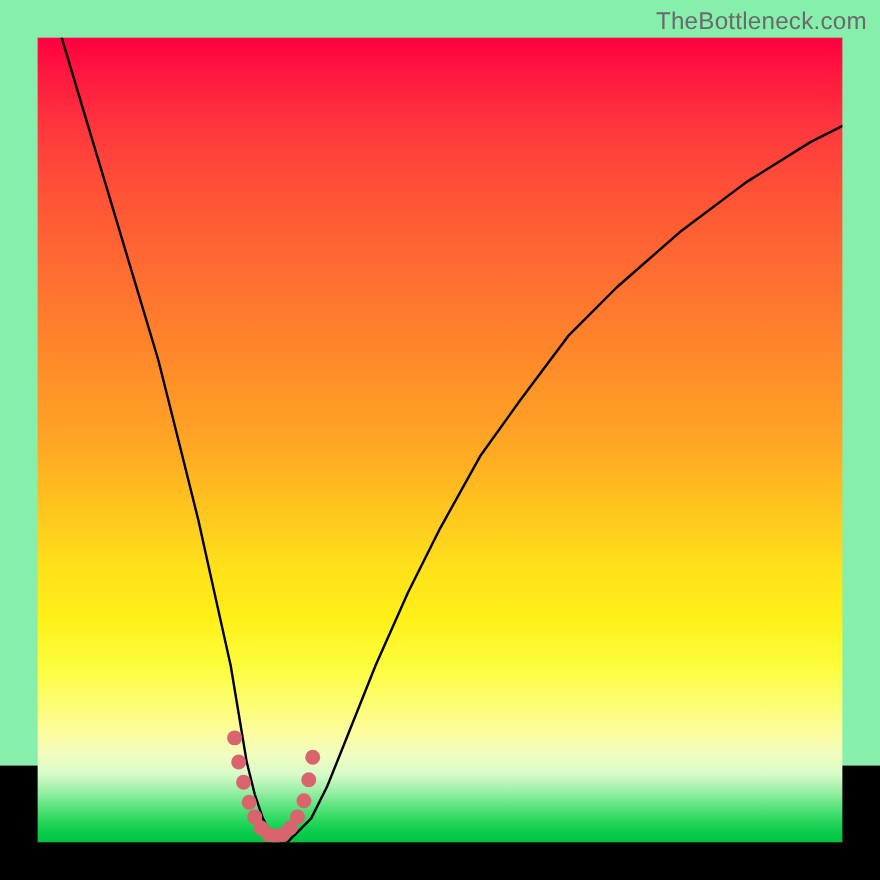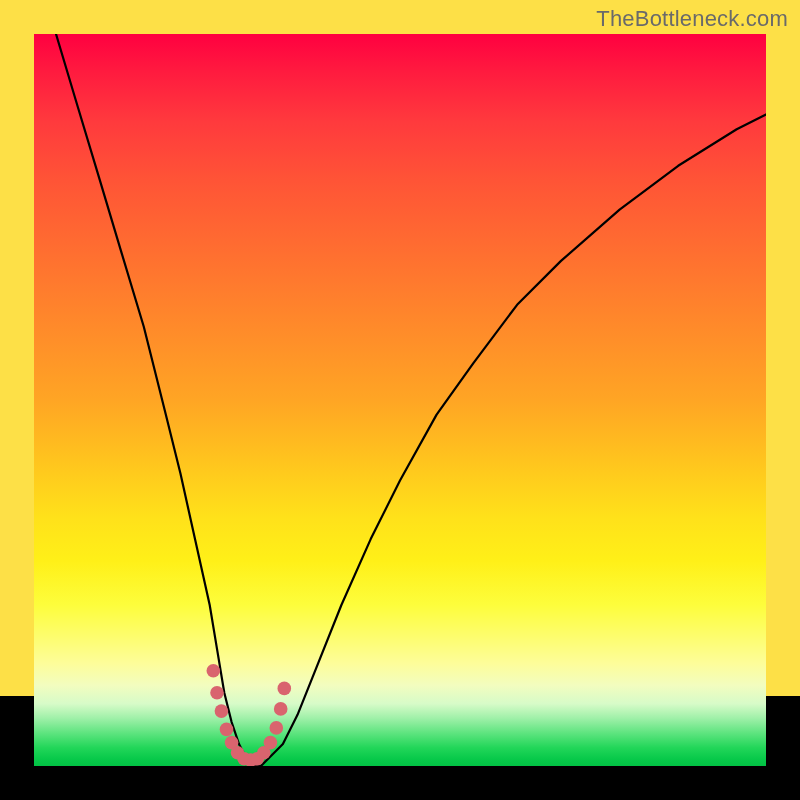--- a/index.html
+++ b/index.html
@@ -10,21 +10,21 @@
     background: #000;
     overflow: hidden;
     font-family: Arial, Helvetica, sans-serif;
   }
   .frame {
     position: absolute;
     top: 0;
     left: 0;
     width: 800px;
     height: 696px;
-    background: #fde047;
+    background: #86efac;
   }
   .plot {
     position: absolute;
     top: 34px;
     left: 34px;
     width: 732px;
     height: 732px;
     overflow: hidden;
   }
   .gradient {

